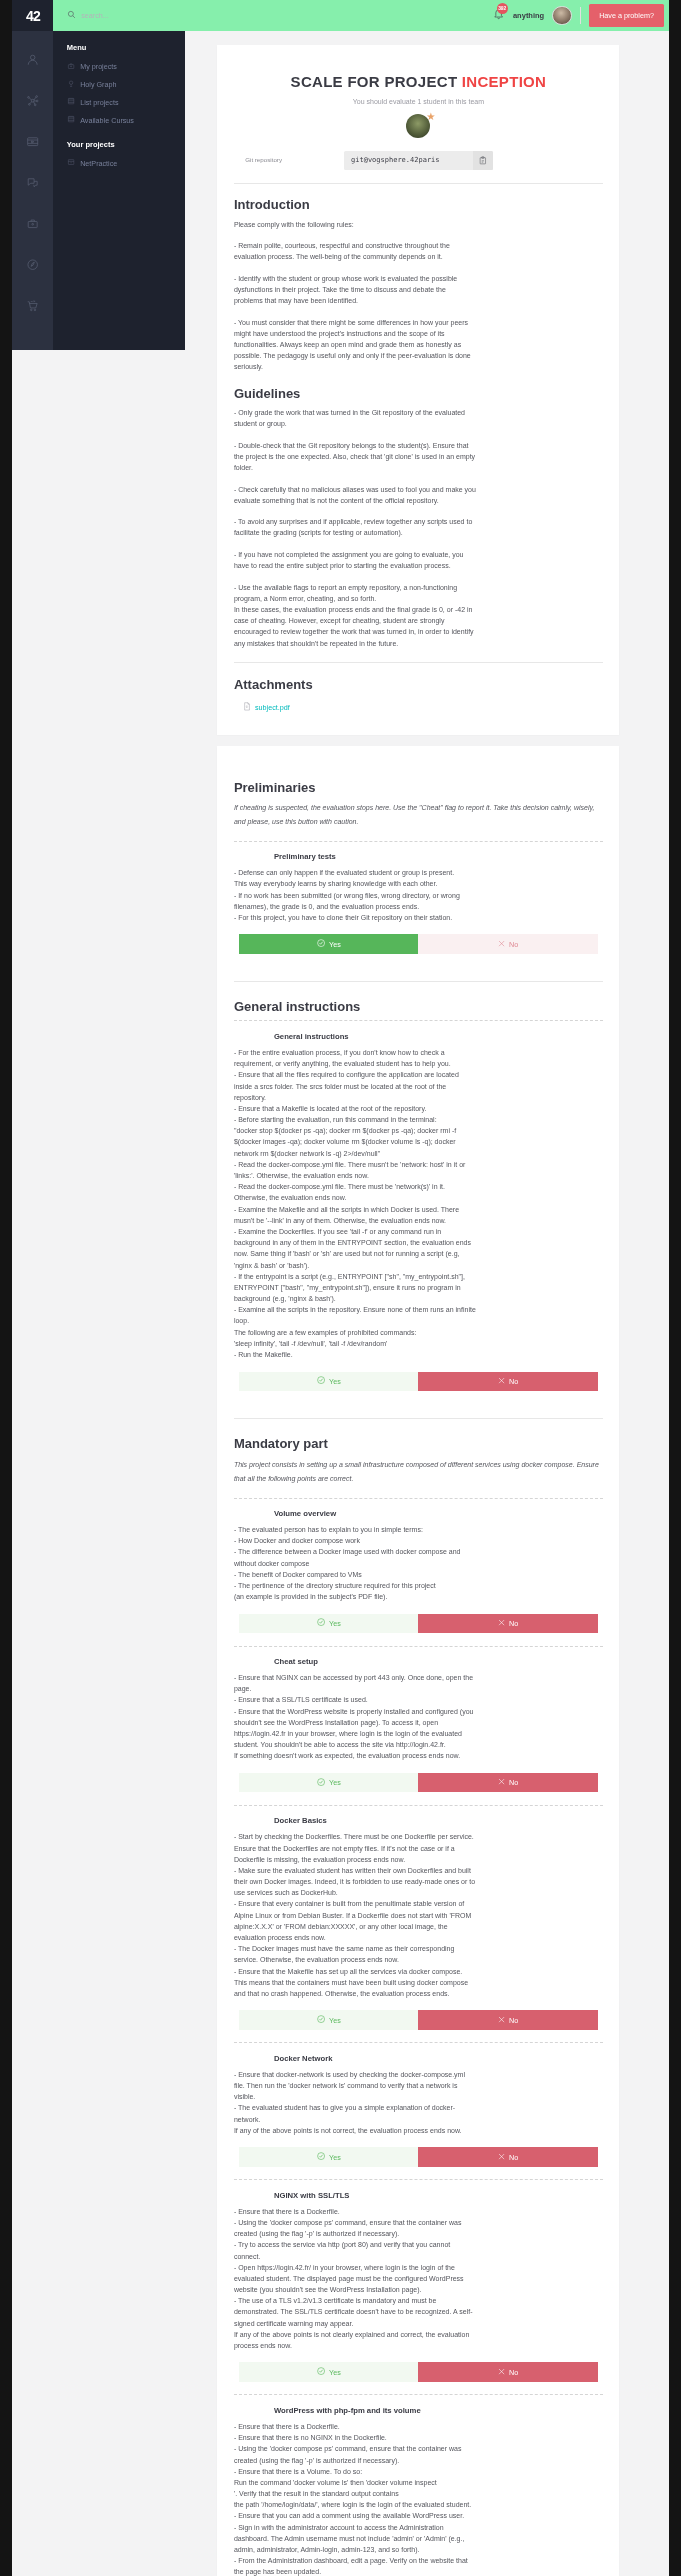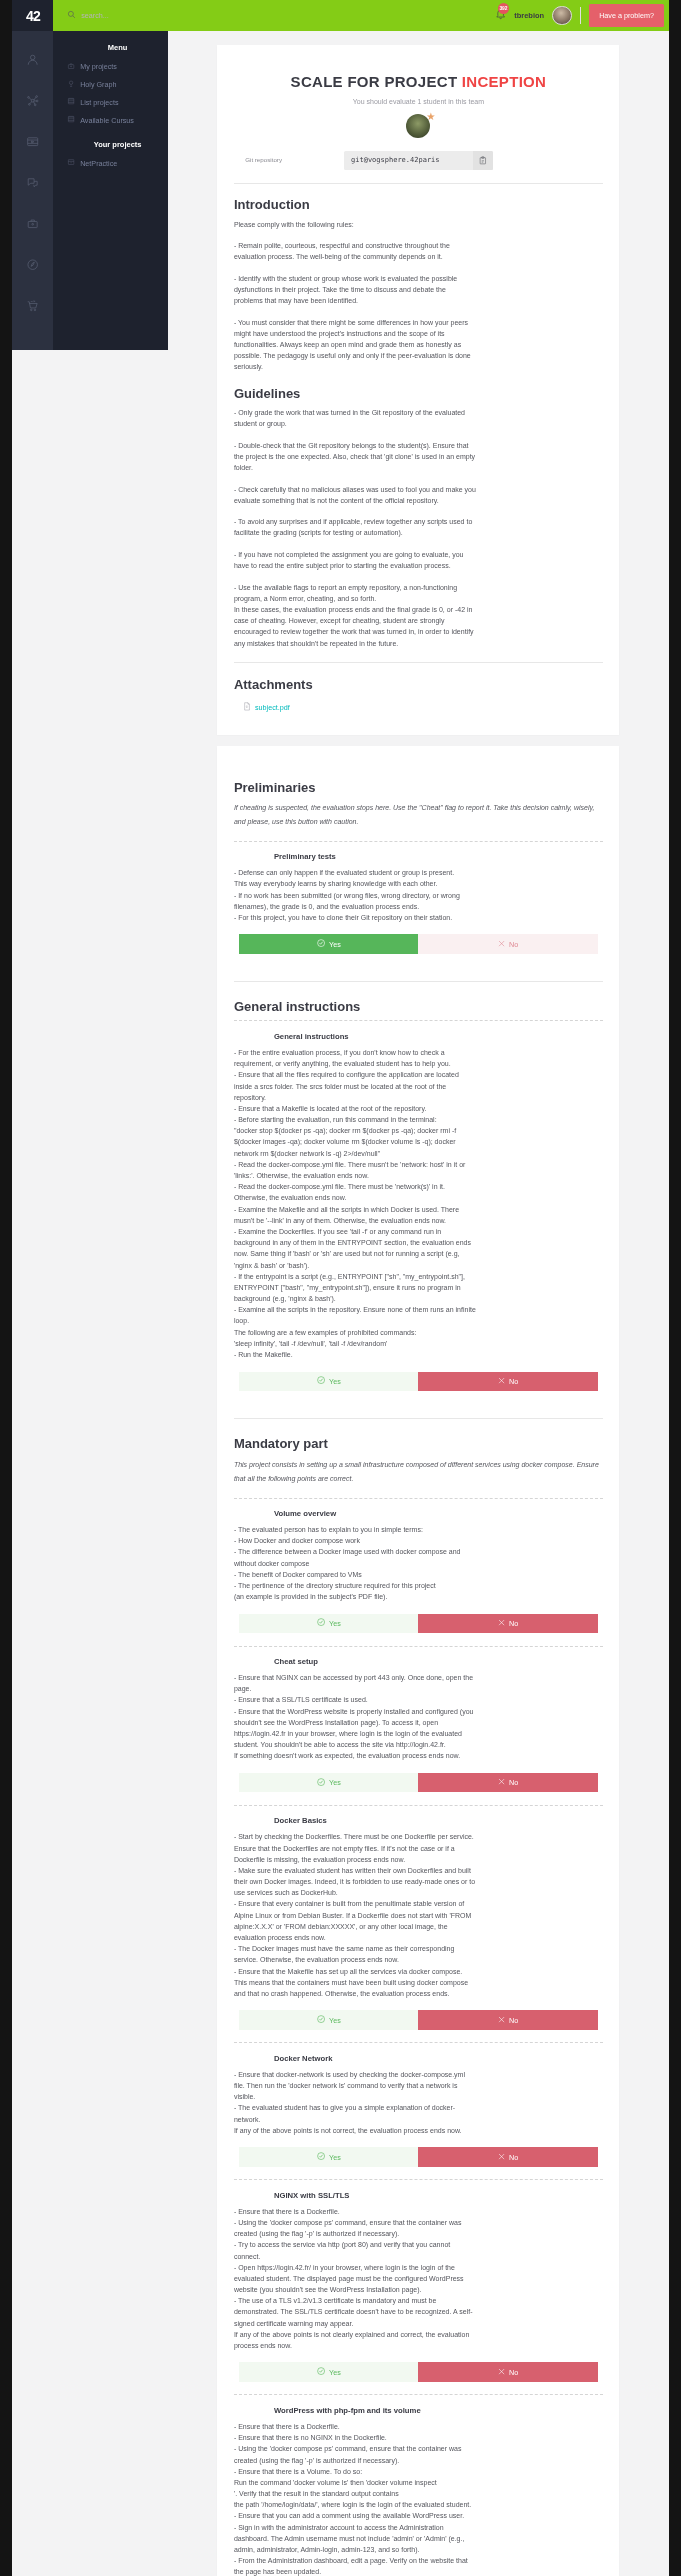--- a/index.html
+++ b/index.html
@@ -1,20 +1,20 @@
 <!DOCTYPE html>
 <html style="font-size:8.2px"><head>
 <meta charset="utf-8">
 <style>
   * { box-sizing: border-box; margin: 0; padding: 0; }
   html,body { background:#141414; font-family:"Liberation Sans", sans-serif; }
   .frame { width:657px; margin:0 12.4px; background:#f3f3f4; min-height:3217px; position:relative; }
 
   
-  .topbar { height:31px; background:#84cc16; display:flex; align-items:center; position:relative; z-index:5; }
+  .topbar { height:31px; background:#86efac; display:flex; align-items:center; position:relative; z-index:5; }
   .logo { width:41px; height:31px; background:#1e222e; color:#fff; display:flex; align-items:center; justify-content:center;
           font-weight:900; font-size:14px; letter-spacing:-1px; cursor:pointer; }
   .searchwrap { display:flex; align-items:center; gap:5.2px; margin-left:13.4px; flex:1; }
   .searchwrap svg { stroke:#55565c; }
   .search-input { border:none; outline:none; font-size:7.2px; color:#55565c; width:155px; background:transparent; }
   .search-input::placeholder { color:#b4b4ba; }
   .topbar-right { display:flex; align-items:center; gap:8.2px; padding-right:5.2px; }
   .bell { position:relative; cursor:pointer; }
   .bell svg { stroke:#3d3e46; }
   .badge { position:absolute; top:-5.7px; left:3.1px; background:#e4555f; color:#fff; font-size:4.9px; font-weight:700;
@@ -23,21 +23,21 @@
   .avatar-sm { width:19.6px; height:19.6px; border-radius:50%; background:radial-gradient(circle at 45% 35%, #cdbba6, #8a7766 55%, #4e4239); border:0.5px solid #ddd; cursor:pointer; }
   .vdiv { width:0.5px; height:17.5px; background:#e0e0e0; }
   .problem-btn { background:#e5606a; color:#fff; border:none; font-size:7.2px; padding:0 10.3px; height:23px; border-radius:1.5px;
                  cursor:pointer; font-family:inherit; }
 
   
   .sidebar { position:absolute; top:31px; left:0; height:319px; display:flex; z-index:4; }
   .rail { width:41px; background:#2c3140; display:flex; flex-direction:column; align-items:center; padding-top:8.2px; gap:0; }
   .rail-item { height:41px; display:flex; align-items:center; justify-content:center; width:100%; cursor:pointer; }
   .rail-item svg { stroke:#596073; fill:none; stroke-width:1.3; }
-  .flyout { width:115px; background:#1e222e; padding:12.4px 0 0 13.4px;text-align:center; }
+  .flyout { width:132px; background:#1e222e; padding:12.4px 0 0 13.4px; }
   .menu-head { color:#fff; font-weight:700; font-size:7.5px; margin-bottom:9.3px; }
   .menu-item { display:flex; align-items:center; gap:5.2px; color:#78809a; font-size:7.2px; margin-bottom:7.7px; cursor:pointer; }
   .menu-item svg { stroke:#5d6479; fill:none; stroke-width:1.2; flex:none; }
   .menu-head.second { margin-top:14.4px; }
 
   
   .main { margin-left:155px; width:502px; padding-top:14.4px; }
   .card { width:402px; margin:0 auto 10.3px; background:#fff; box-shadow:0 0.5px 1.5px rgba(0,0,0,.04); padding:20.6px 16.5px; }
   .card-header { padding-top:28px; text-align:center; }
   .scale-title { font-size:15px; font-weight:800; color:#3a3b44; letter-spacing:0.3px; }
@@ -90,21 +90,21 @@
     </div>
     <div class="topbar-right">
       <div class="bell">
         <svg width="11.3" height="12.4" viewBox="0 0 24 26" fill="none" stroke-width="1.4">
             <path d="M12 4a6 6 0 0 0-6 6v6l-2.2 3h16.4L18 16v-6a6 6 0 0 0-6-6z"></path>
             <path d="M10 20.5a2 2 0 0 0 4 0"></path>
             <path d="M12 4V2.5"></path>
           </svg>
         <span class="badge">392</span>
       </div>
-      <span class="username">tbrebion</span>
+      <span class="username">anything</span>
       <div class="avatar-sm"></div>
       <div class="vdiv"></div>
       <button class="problem-btn">Have a problem?</button>
     </div>
   </div>
 
   <div class="sidebar">
     <div class="rail">
       <div class="rail-item">
           <svg width="13.4" height="13.4" viewBox="0 0 24 24">

